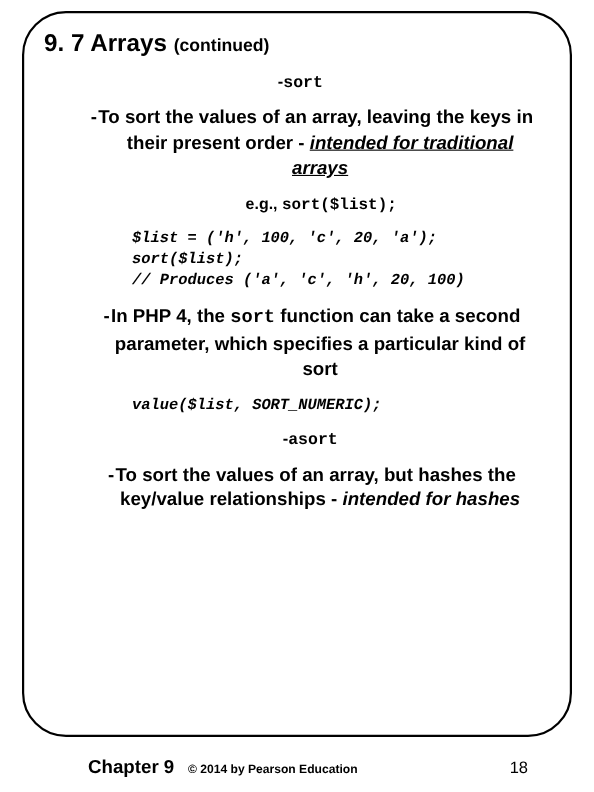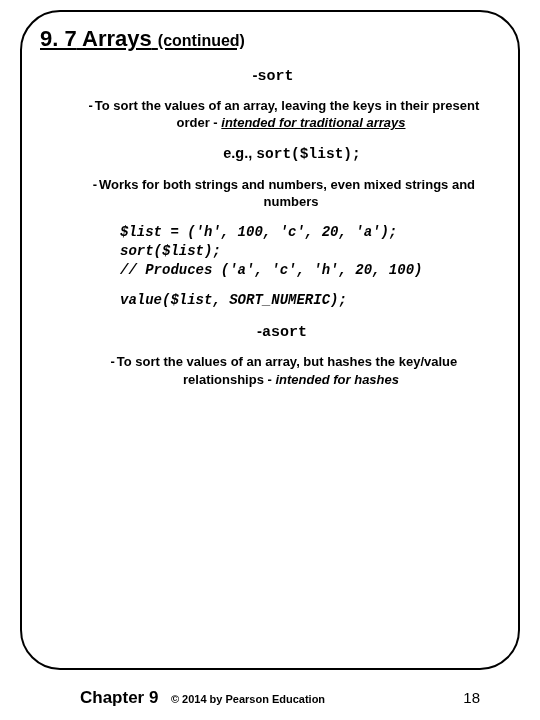--- a/index.html
+++ b/index.html
@@ -19,21 +19,20 @@
     margin: 10px 20px 0 20px;
     border: 2px solid #000;
     border-radius: 40px;
     box-sizing: border-box;
     padding: 14px 18px 18px 18px;
   }
   .heading {
     font-size: 22px;
     font-weight: bold;
     margin-bottom: 14px;
-    text-decoration: underline;
   }
   .heading .small {
     font-size: 16px;
     font-weight: bold;
   }
   .row {
     line-height: 1.25;
     text-align: center;
   }
   .dash {
@@ -42,21 +41,21 @@
   .lvl1 {
     font-size: 15px;
     font-weight: bold;
     margin: 2px 0 10px 6px;
   }
   .mono {
     font-family: "Courier New", Courier, monospace;
     font-weight: bold;
   }
   .lvl2 {
-    font-size: 13px;
+    font-size: 17px;
     font-weight: bold;
     margin-left: 44px;
     margin-right: 10px;
     text-indent: -8px;
     padding-left: 8px;
     margin-bottom: 12px;
     line-height: 1.35;
   }
   .lvl2b {
     font-size: 14.5px;
@@ -120,28 +119,28 @@
 
   <div class="lvl2 row">
     <span class="dash">- </span><span>To sort the values of an array, leaving the keys in their present order - </span><span class="italic underline">intended for traditional arrays</span>
   </div>
 
   <div class="lvl2b row">
     <span>e.g., </span><span class="mono">sort($list);</span>
   </div>
 
 
-  <div class="lvl2 row">
-    <span class="dash">- </span><span>Works for both strings and numbers, even mixed strings and numbers</span>
-  </div>
 
   <div class="code">$list = ('h', 100, 'c', 20, 'a');
 sort($list);
 // Produces ('a', 'c', 'h', 20, 100)</div>
 
+  <div class="lvl2 row">
+    <span class="dash">- </span><span>In PHP 4, the </span><span class="mono">sort</span><span> function can take a second parameter, which specifies a particular kind of sort</span>
+  </div>
 
   <div class="code">value($list, SORT_NUMERIC);</div>
 
   <div class="lvl1 row" style="margin-left:24px;">
     <span class="dash">- </span><span class="mono">asort</span>
   </div>
 
   <div class="lvl2 row">
     <span class="dash">- </span><span>To sort the values of an array, but hashes the key/value relationships - </span><span class="italic">intended for hashes</span>
   </div>

